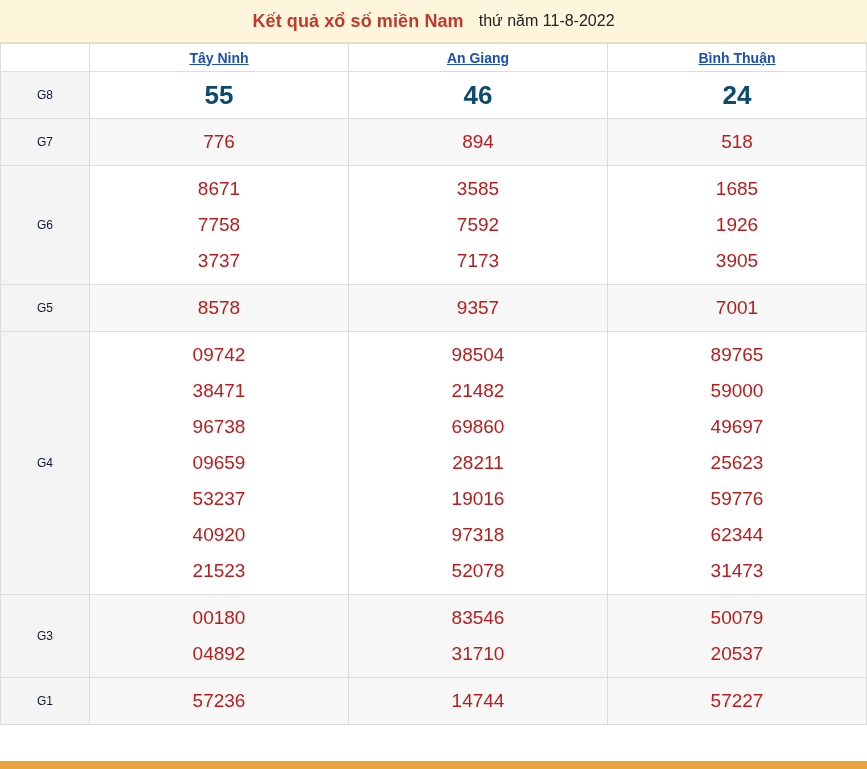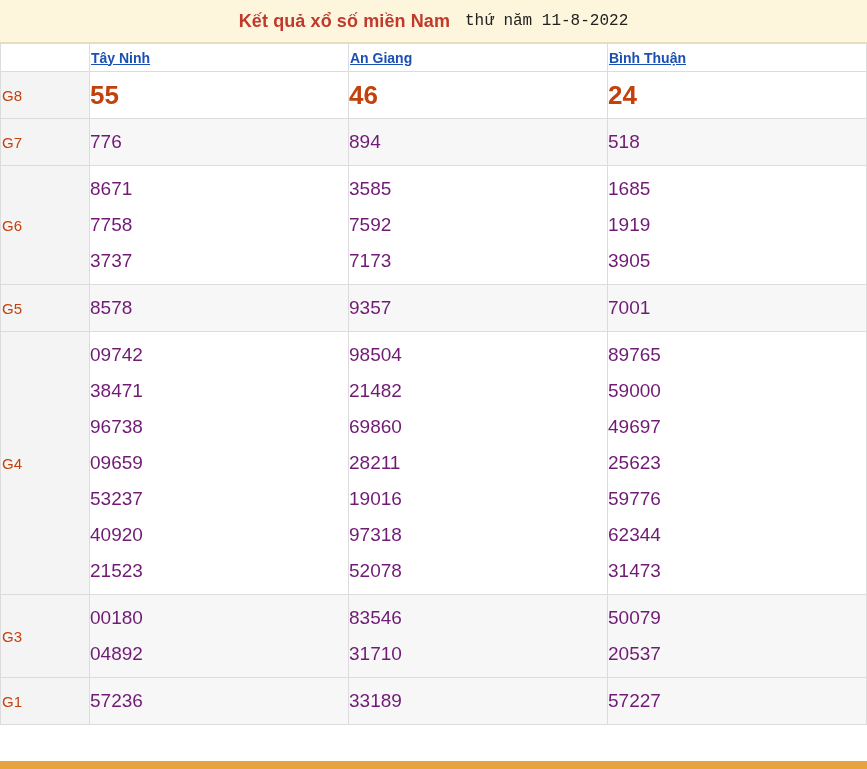--- a/index.html
+++ b/index.html
@@ -33,63 +33,62 @@
   .title-bar .title-main {
     color: #c0392b;
     font-weight: bold;
     font-size: 18px;
     letter-spacing: 0.1px;
   }
   .title-bar .title-date {
     color: #222222;
     font-size: 16px;
     margin-left: 15px;
-    font-family: Liberation Mono, monospace;
   }
   table.results {
     border-collapse: collapse;
     width: 867px;
     table-layout: fixed;
   }
   table.results td,
   table.results th {
     border: 1px solid #dcdcdc;
-    text-align: left;
+    text-align: center;
     vertical-align: middle;
     box-sizing: border-box;
   }
   .col-label { width: 89px; }
   .col-prov { width: 259px; }
 
   thead th {
     height: 28px;
     background: #ffffff;
     font-weight: normal;
   }
   thead th.prov-head a {
     color: #1a4fb4;
     font-size: 14px;
     font-weight: bold;
     text-decoration: underline;
     cursor: pointer;
   }
   tbody td.label {
     background: #f4f4f4;
-    font-size: 15px;
-    color: #c2410c;
+    font-size: 12px;
+    color: #0f172a;
   }
   tbody td.nums {
     font-size: 19px;
-    color: #701a75;
+    color: #b91c1c;
     padding: 5px 0;
     line-height: 36px;
   }
   tbody tr.row-g8 td.nums,
   tbody tr.row-db td.nums {
-    color: #c2410c;
+    color: #0c4a6e;
     font-weight: bold;
   }
   tbody tr.row-g8 td.nums { font-size: 26px; }
   tbody tr.row-g8 td.label,
   tbody tr.row-g7 td.label,
   tbody tr.row-g5 td.label,
   tbody tr.row-g2 td.label,
   tbody tr.row-g1 td.label,
   tbody tr.row-db td.label { background: #f4f4f4; }
 
@@ -171,21 +170,21 @@
           <span class="num-line">7758</span>
           <span class="num-line">3737</span>
         </td>
         <td class="nums">
           <span class="num-line">3585</span>
           <span class="num-line">7592</span>
           <span class="num-line">7173</span>
         </td>
         <td class="nums">
           <span class="num-line">1685</span>
-          <span class="num-line">1919</span>
+          <span class="num-line">1926</span>
           <span class="num-line">3905</span>
         </td>
       </tr>
 
       <tr class="row-g5 alt">
         <td class="label">G5</td>
         <td class="nums">
           <span class="num-line">8578</span>
         </td>
         <td class="nums">
@@ -243,21 +242,21 @@
         </td>
       </tr>
 
 
       <tr class="row-g1 alt">
         <td class="label">G1</td>
         <td class="nums">
           <span class="num-line">57236</span>
         </td>
         <td class="nums">
-          <span class="num-line">33189</span>
+          <span class="num-line">14744</span>
         </td>
         <td class="nums">
           <span class="num-line">57227</span>
         </td>
       </tr>
 
     </tbody>
   </table>
 
   <div class="bottom-bar"></div>

